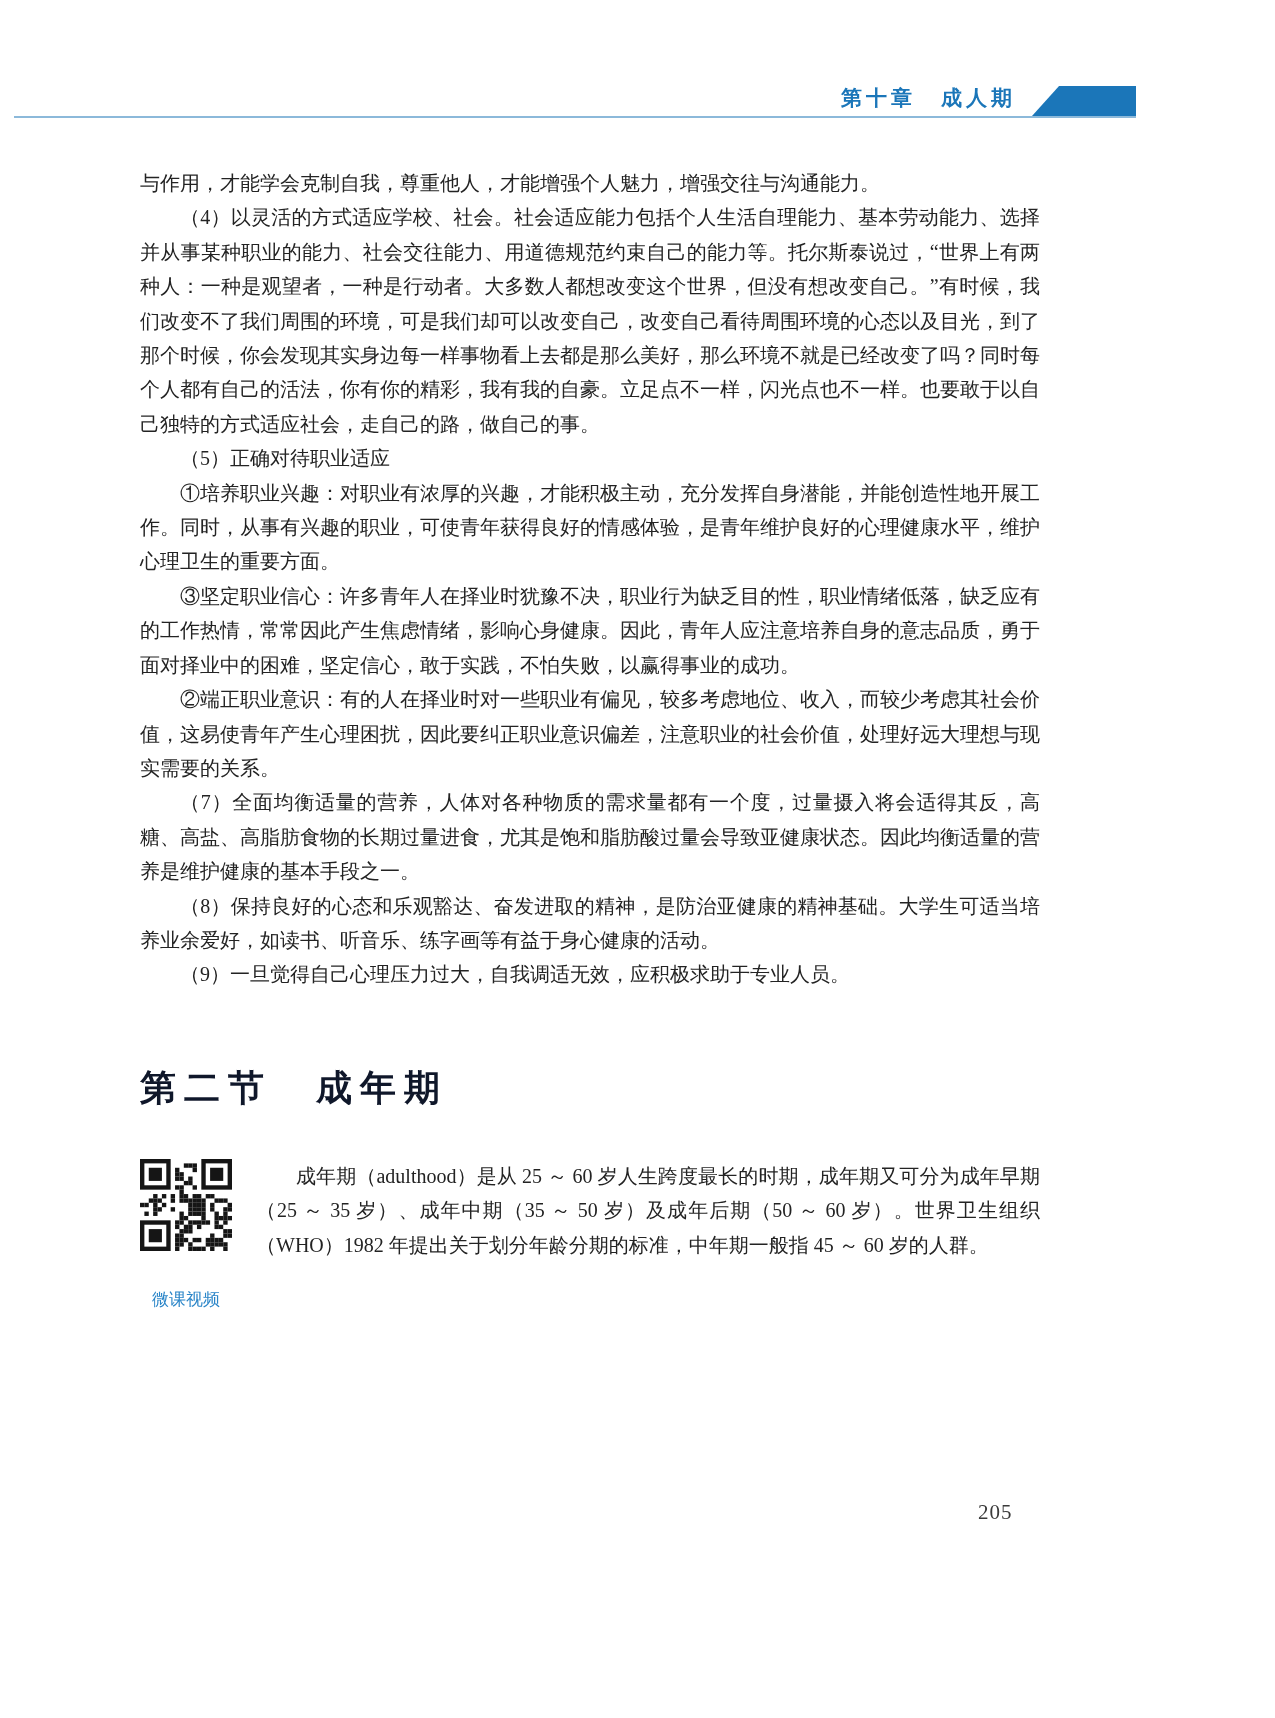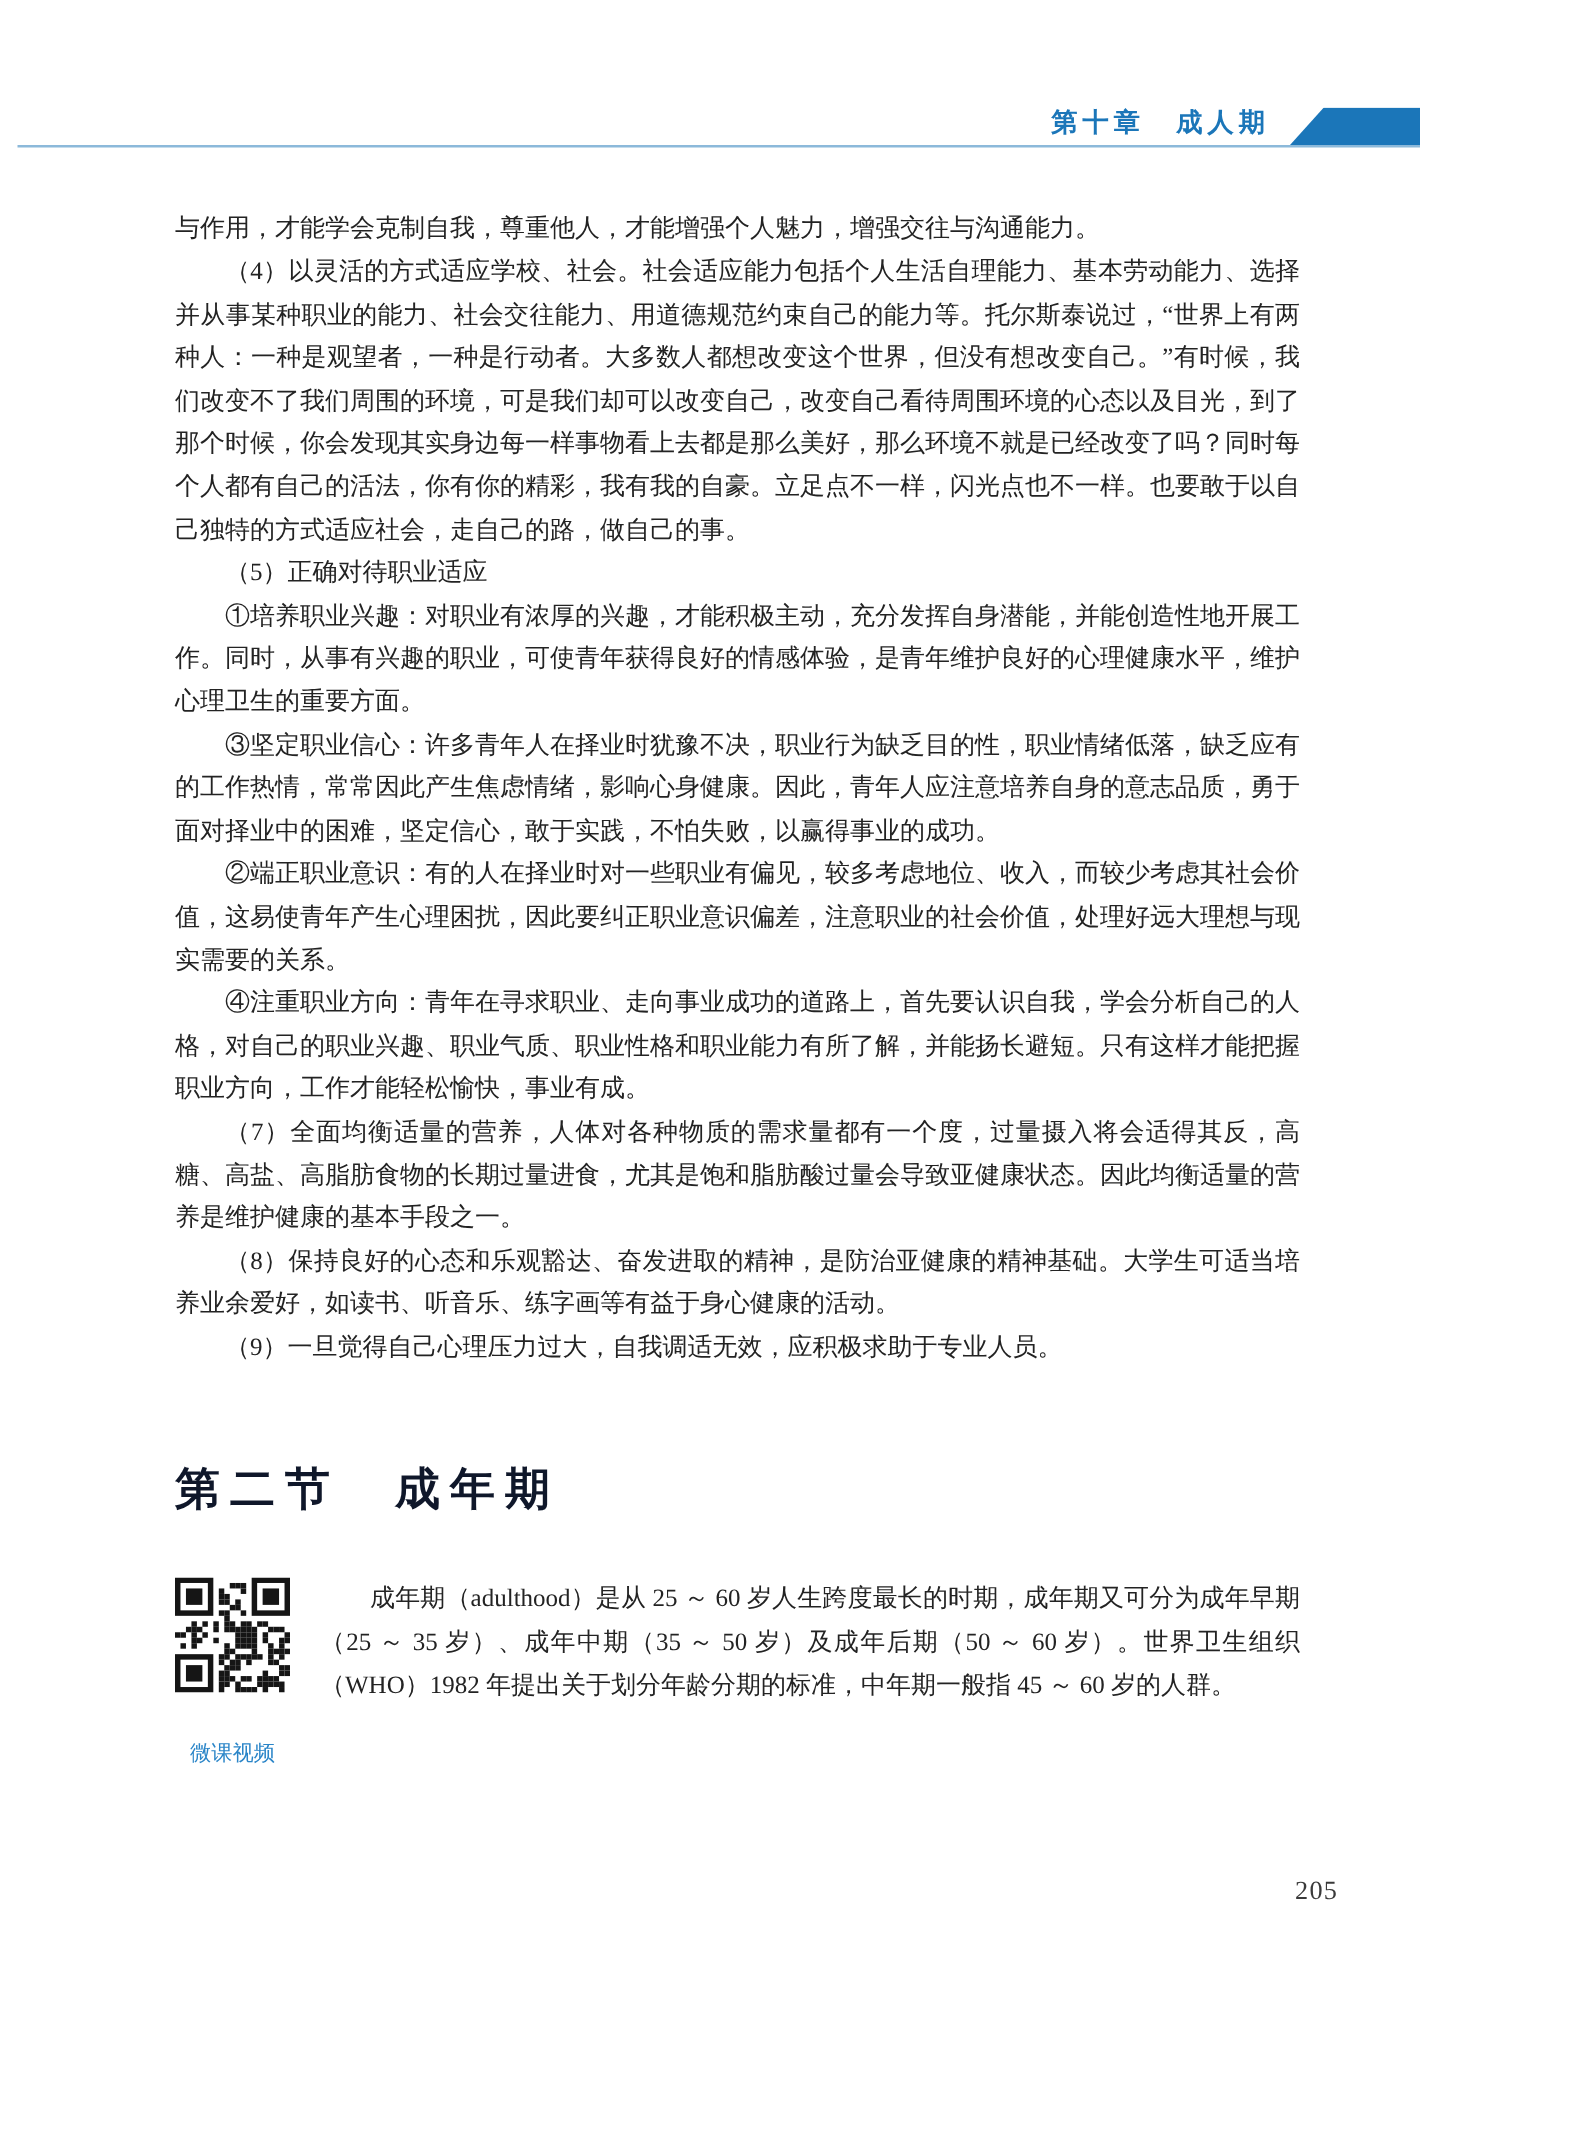--- a/index.html
+++ b/index.html
@@ -92,21 +92,21 @@
     font-family: "Liberation Sans", "DejaVu Sans", sans-serif;
     font-size: 17px;
     color: #2a85c8;
   }
   .intro-para { flex: 1; }
 
   
   .page-number {
     position: absolute;
     top: 1500px;
-    left: 1036px;
+    left: 978px;
     font-size: 21px;
     color: #3a3a3a;
     letter-spacing: 1px;
   }
 </style>
 </head>
 <body>
 
 <div class="page">
 
@@ -118,21 +118,20 @@
     <div class="header-rule"></div>
   </header>
 
   <main class="content">
     <p class="para">与作用，才能学会克制自我，尊重他人，才能增强个人魅力，增强交往与沟通能力。</p>
     <p class="para indent">（4）以灵活的方式适应学校、社会。社会适应能力包括个人生活自理能力、基本劳动能力、选择并从事某种职业的能力、社会交往能力、用道德规范约束自己的能力等。托尔斯泰说过，“世界上有两种人：一种是观望者，一种是行动者。大多数人都想改变这个世界，但没有想改变自己。”有时候，我们改变不了我们周围的环境，可是我们却可以改变自己，改变自己看待周围环境的心态以及目光，到了那个时候，你会发现其实身边每一样事物看上去都是那么美好，那么环境不就是已经改变了吗？同时每个人都有自己的活法，你有你的精彩，我有我的自豪。立足点不一样，闪光点也不一样。也要敢于以自己独特的方式适应社会，走自己的路，做自己的事。</p>
     <p class="para indent">（5）正确对待职业适应</p>
     <p class="para indent">①培养职业兴趣：对职业有浓厚的兴趣，才能积极主动，充分发挥自身潜能，并能创造性地开展工作。同时，从事有兴趣的职业，可使青年获得良好的情感体验，是青年维护良好的心理健康水平，维护心理卫生的重要方面。</p>
     <p class="para indent">③坚定职业信心：许多青年人在择业时犹豫不决，职业行为缺乏目的性，职业情绪低落，缺乏应有的工作热情，常常因此产生焦虑情绪，影响心身健康。因此，青年人应注意培养自身的意志品质，勇于面对择业中的困难，坚定信心，敢于实践，不怕失败，以赢得事业的成功。</p>
     <p class="para indent">②端正职业意识：有的人在择业时对一些职业有偏见，较多考虑地位、收入，而较少考虑其社会价值，这易使青年产生心理困扰，因此要纠正职业意识偏差，注意职业的社会价值，处理好远大理想与现实需要的关系。</p>
-    <p class="para indent">④注重职业方向：青年在寻求职业、走向事业成功的道路上，首先要认识自我，学会分析自己的人格，对自己的职业兴趣、职业气质、职业性格和职业能力有所了解，并能扬长避短。只有这样才能把握职业方向，工作才能轻松愉快，事业有成。</p>
     <p class="para indent">（7）全面均衡适量的营养，人体对各种物质的需求量都有一个度，过量摄入将会适得其反，高糖、高盐、高脂肪食物的长期过量进食，尤其是饱和脂肪酸过量会导致亚健康状态。因此均衡适量的营养是维护健康的基本手段之一。</p>
     <p class="para indent">（8）保持良好的心态和乐观豁达、奋发进取的精神，是防治亚健康的精神基础。大学生可适当培养业余爱好，如读书、听音乐、练字画等有益于身心健康的活动。</p>
     <p class="para indent">（9）一旦觉得自己心理压力过大，自我调适无效，应积极求助于专业人员。</p>
 
     <h2 class="section-title">第二节　成年期</h2>
 
     <div class="media-row">
       <figure class="qr-block">
         <div class="qr-code" id="qr"><svg xmlns="http://www.w3.org/2000/svg" width="92" height="92" viewBox="0 0 92 92" fill="#151515">
               <rect x="43.80952380952381" y="4.380952380952381" width="4.380952380952381" height="4.380952380952381"></rect>

